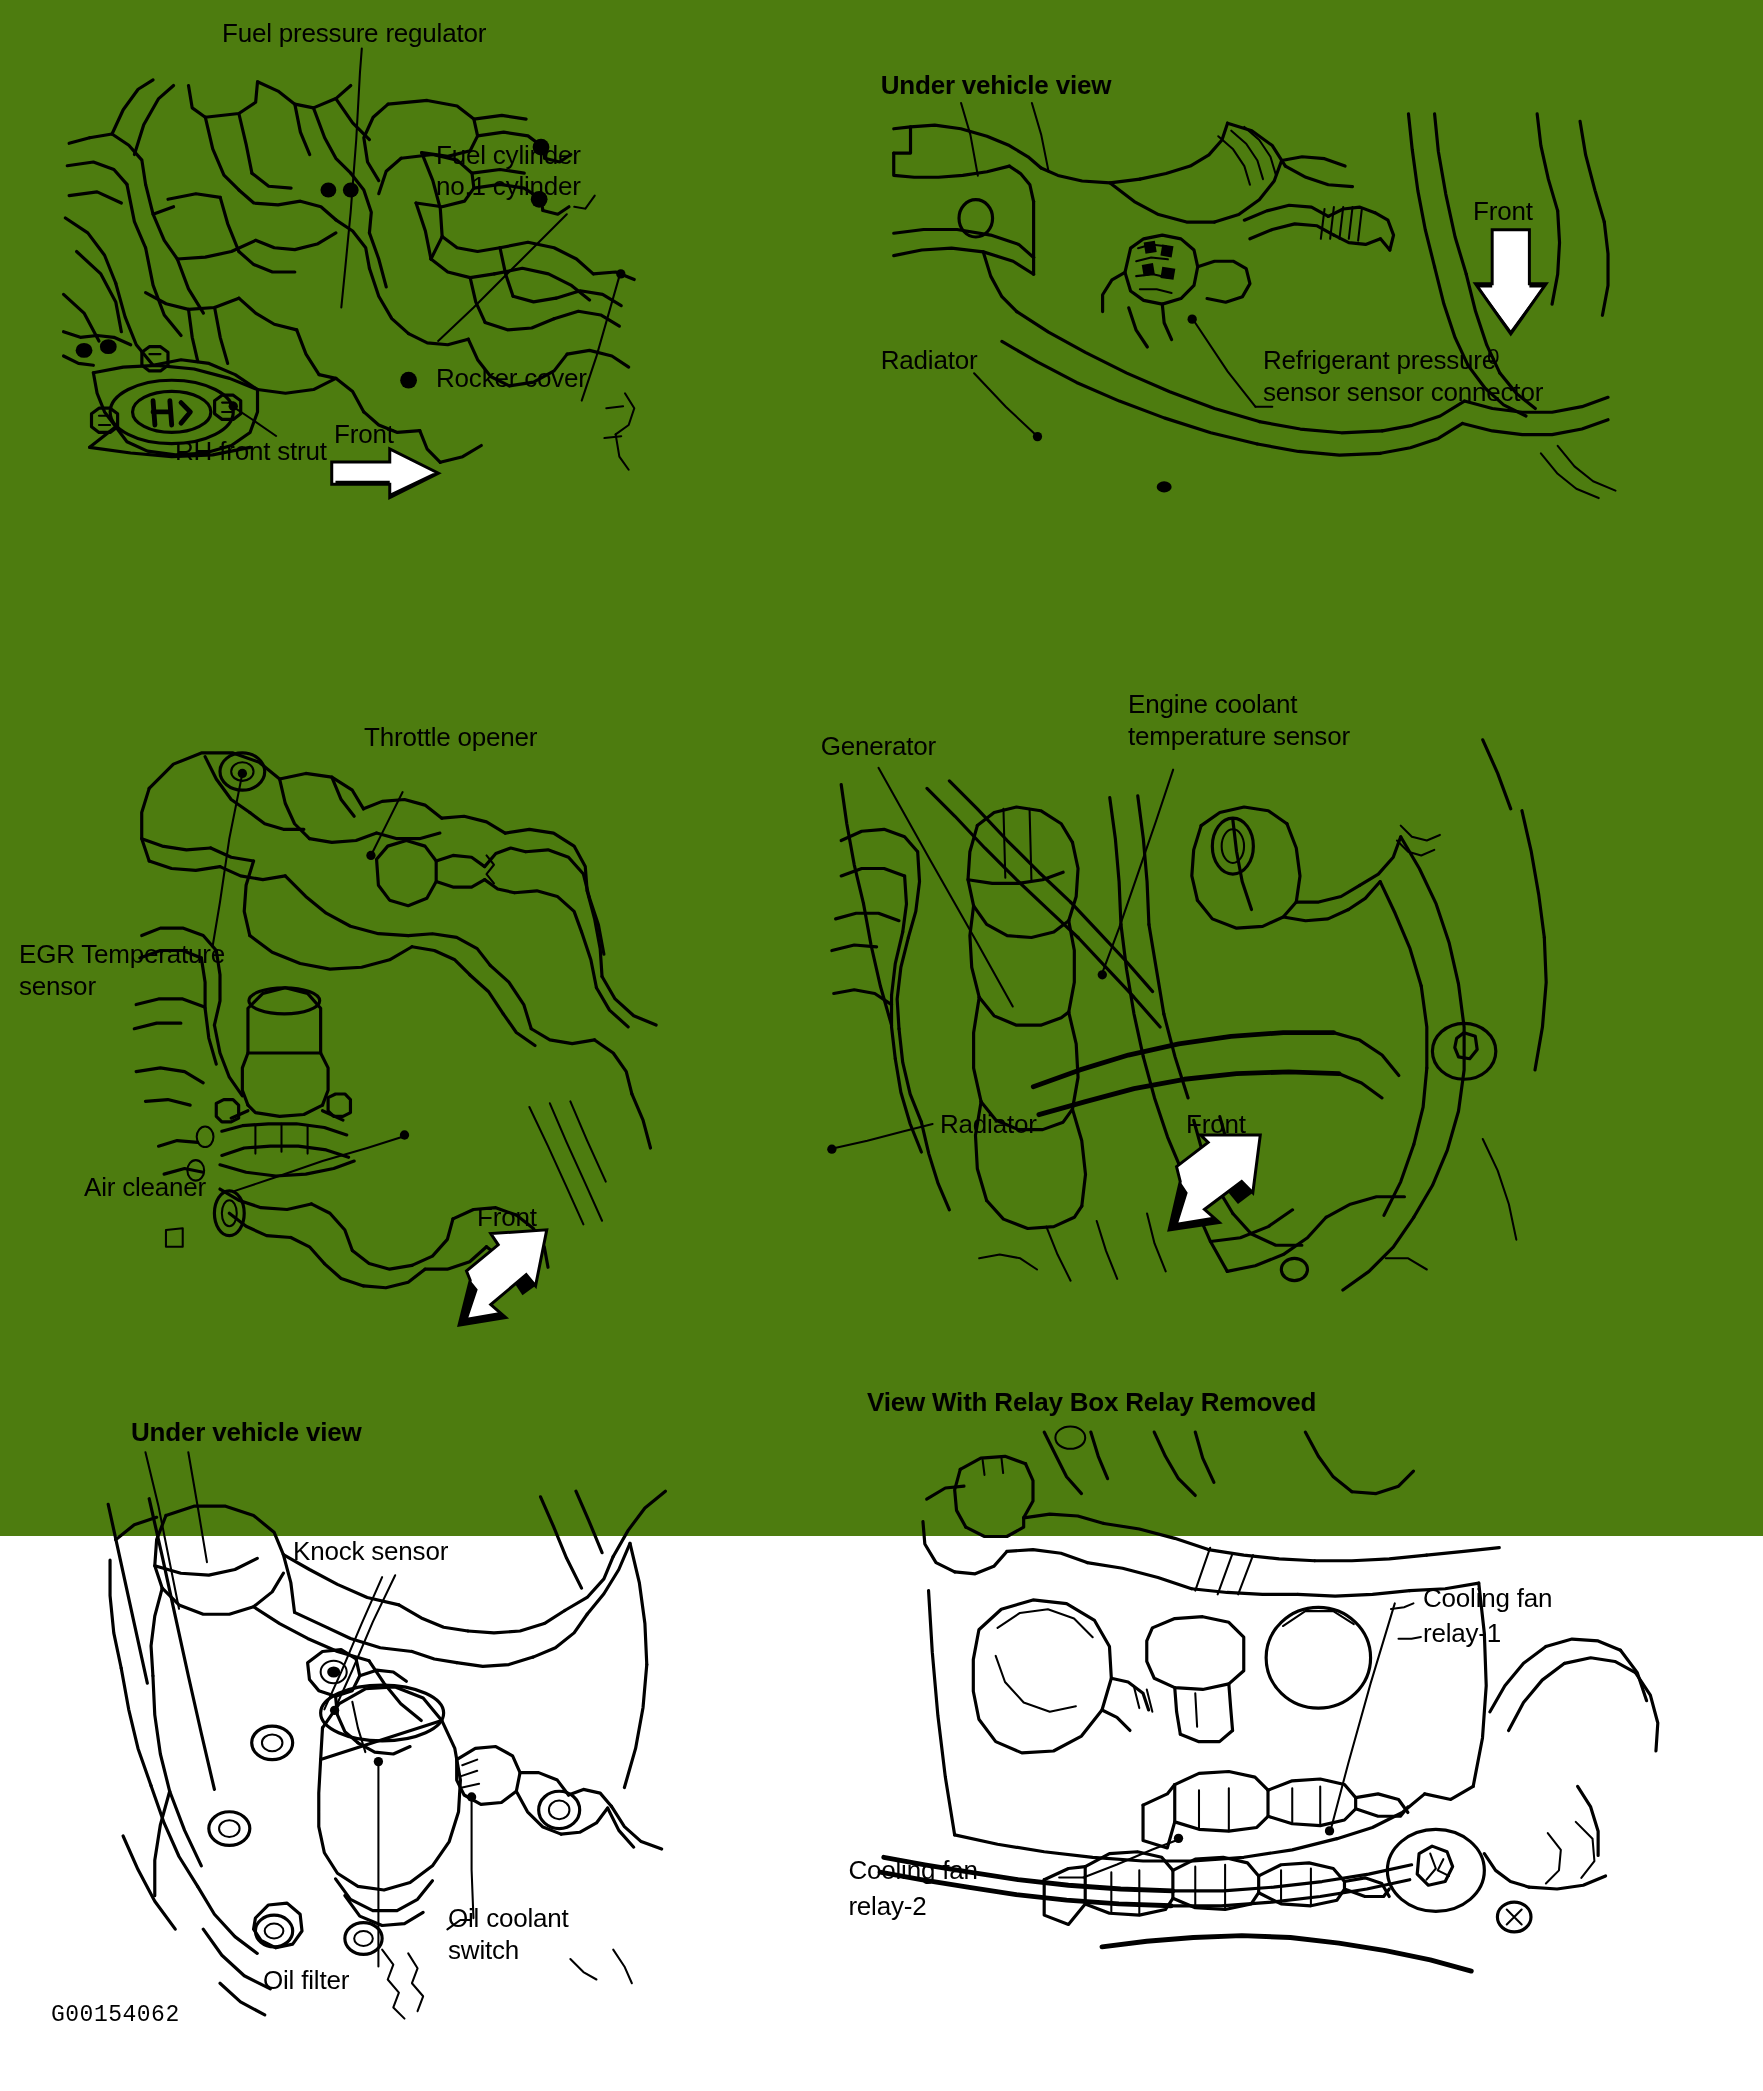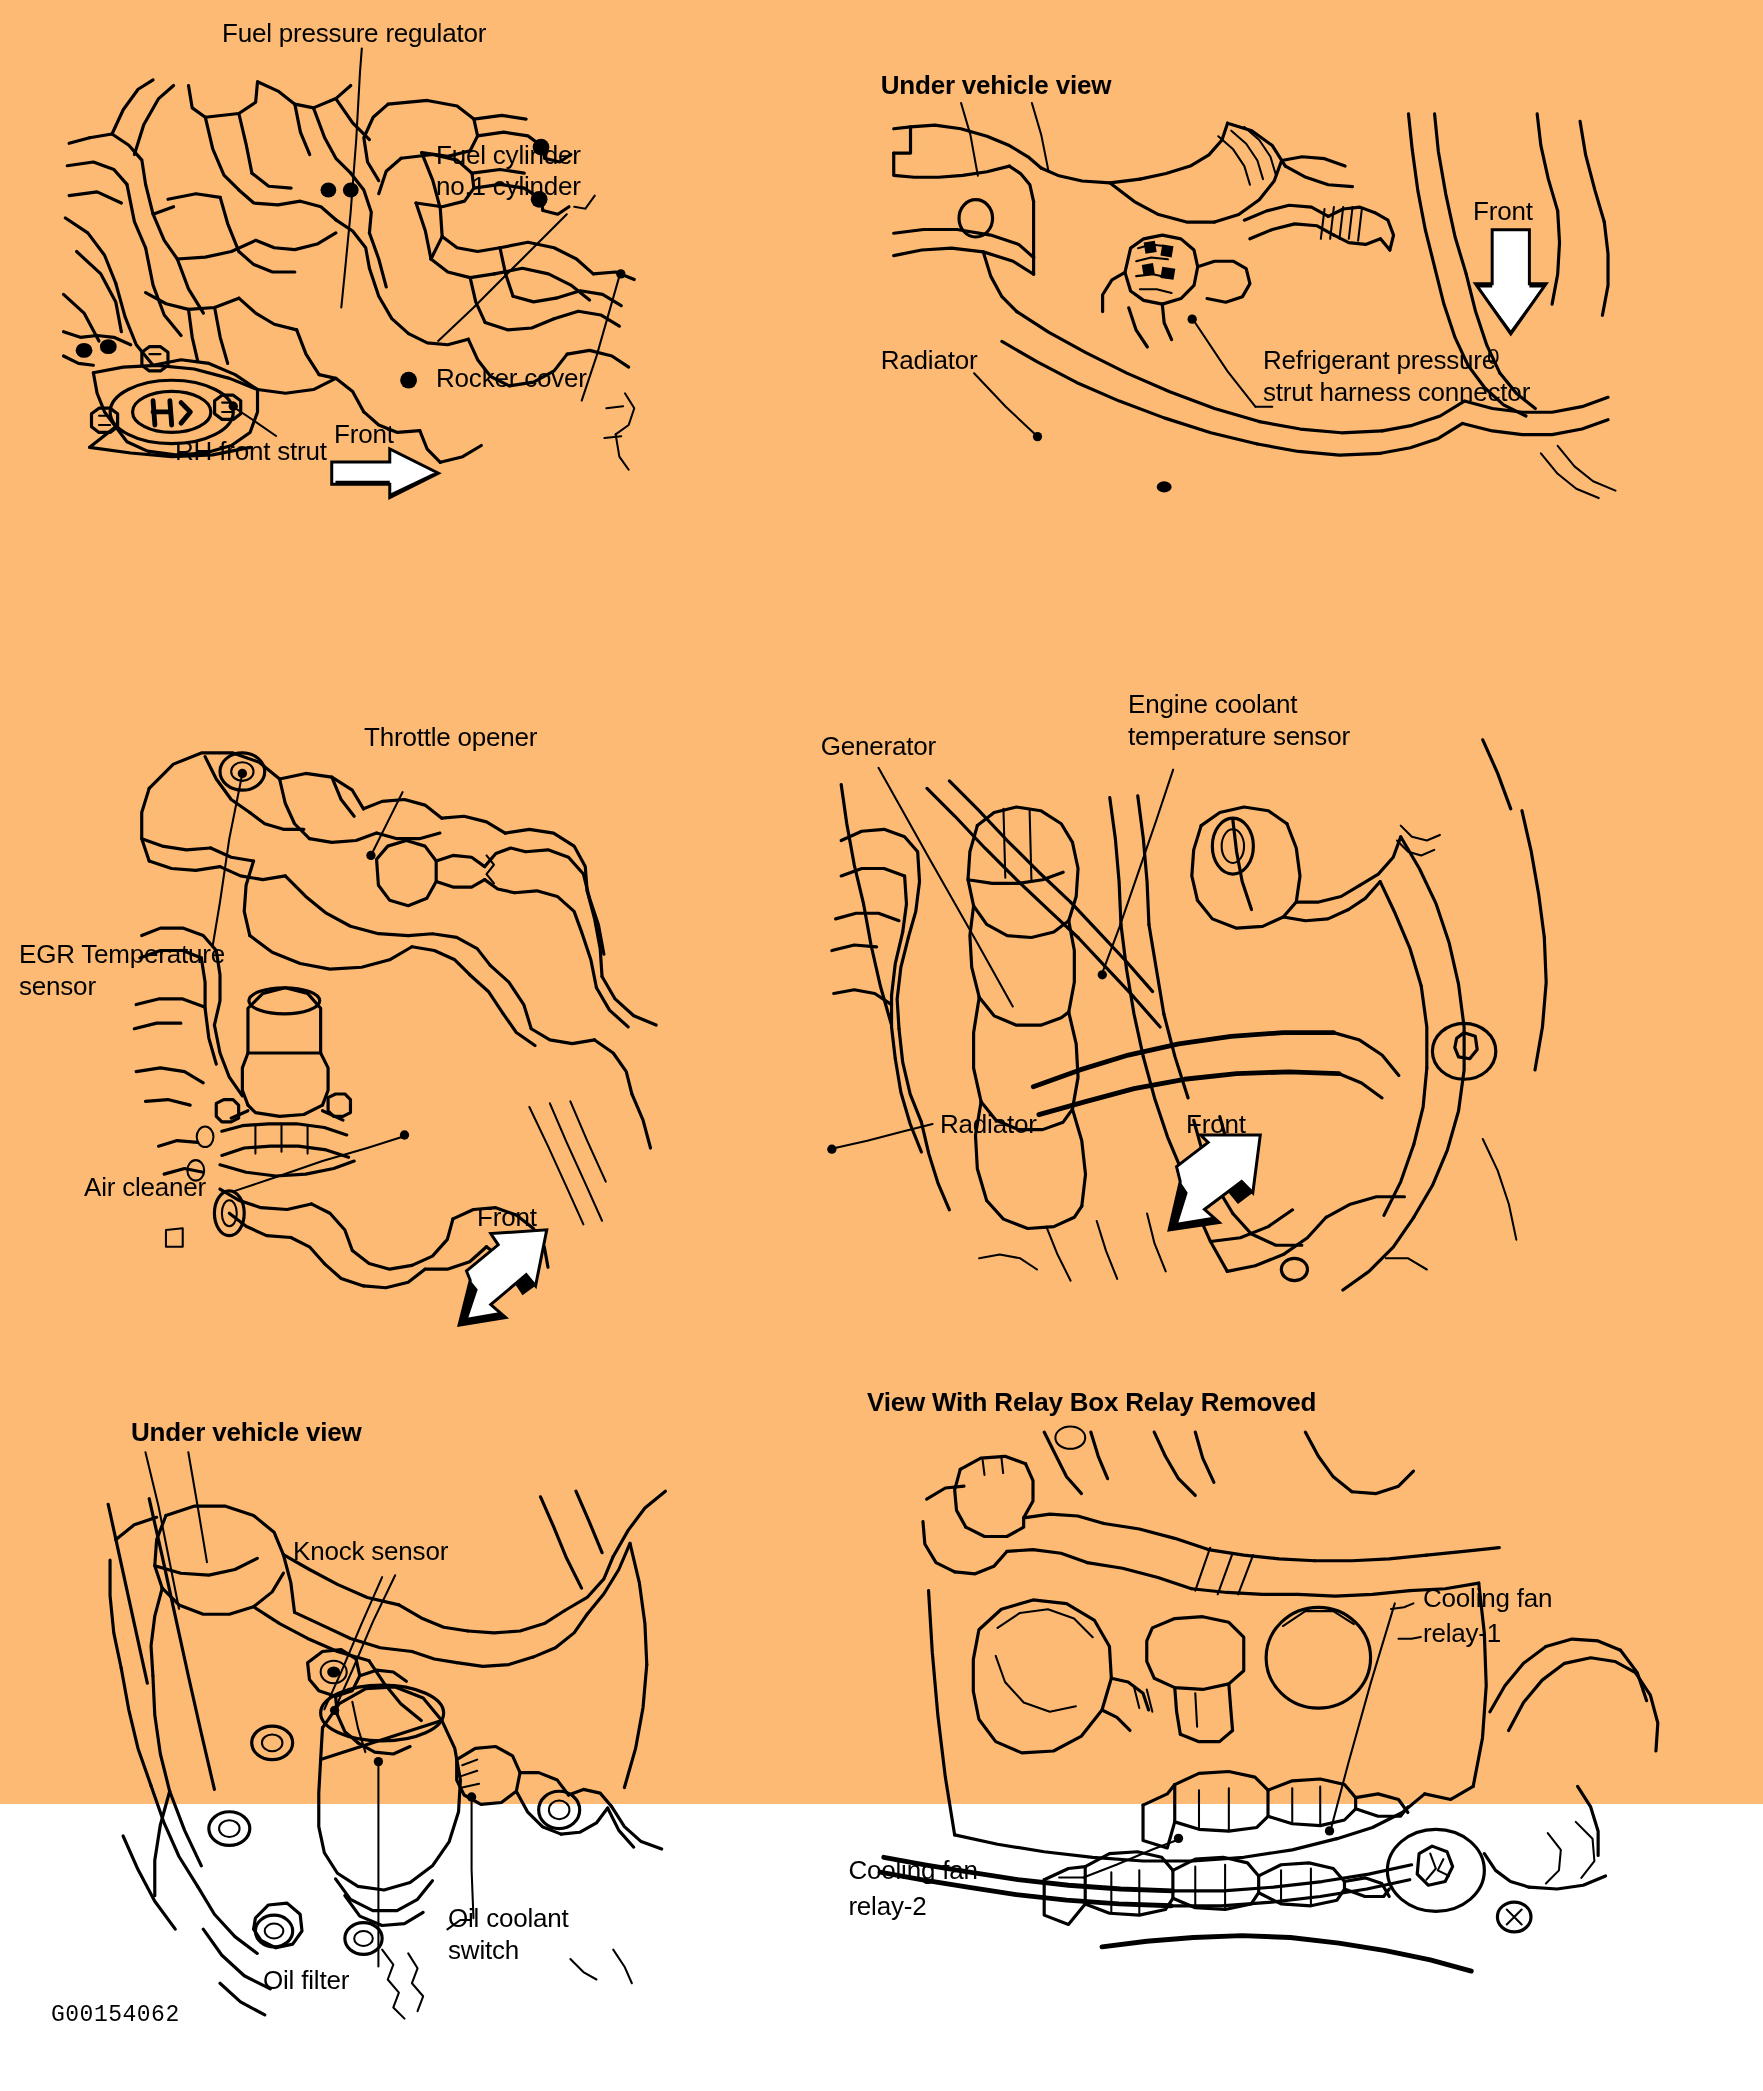--- a/index.html
+++ b/index.html
@@ -13,22 +13,22 @@
     height: 2092px;
     position: relative;
     font-family: "Liberation Sans", sans-serif;
     color: #000000;
     overflow: hidden;
   }
   #sheet {
     position: absolute;
     left: 0; top: 0;
     width: 1764px;
-    height: 1804px;
-    background: #fdba74;
+    height: 1536px;
+    background: #4d7c0f;
   }
   .panel {
     position: absolute;
   }
   .panel svg {
     display: block;
     overflow: visible;
   }
   
   .ln {
@@ -347,21 +347,21 @@
       <path class="leader" d="M76 30 L86 64 L94 108"></path>
       <path class="leader" d="M152 30 L162 64 L170 104"></path>
       <path class="leader" d="M326 264 L362 318 L392 356"></path>
       <circle class="dot" cx="324" cy="262" r="5"></circle>
       <path class="leader" d="M90 320 L124 356 L156 386"></path>
       <circle class="dot" cx="158" cy="388" r="5"></circle>
       <path class="leader" d="M392 356 L410 356"></path>
     </svg>
 
     <div class="lbl" style="left:373px; top:270px;">Refrigerant pressure</div>
-    <div class="lbl" style="left:373px; top:302px;">strut harness connector</div>
+    <div class="lbl" style="left:373px; top:302px;">sensor sensor connector</div>
 
     <div class="lbl" style="left:-9.3px; top:270px;">Radiator</div>
 
     <div class="lbl" style="left:583px; top:121px;">Front</div>
 
     <svg style="position:absolute; left:578px; top:151px;" width="93" height="121" viewBox="0 0 100 130">
       <path class="arrowshape" d="M26 4 L66 4 L66 62 L84 62 L46 116 L8 62 L26 62 Z"></path>
       <path class="solid" d="M8 62 L26 62 L26 66 L12 66 L46 112 L80 66 L66 66 L66 62 L84 62 L46 116 Z"></path>
     </svg>
 

